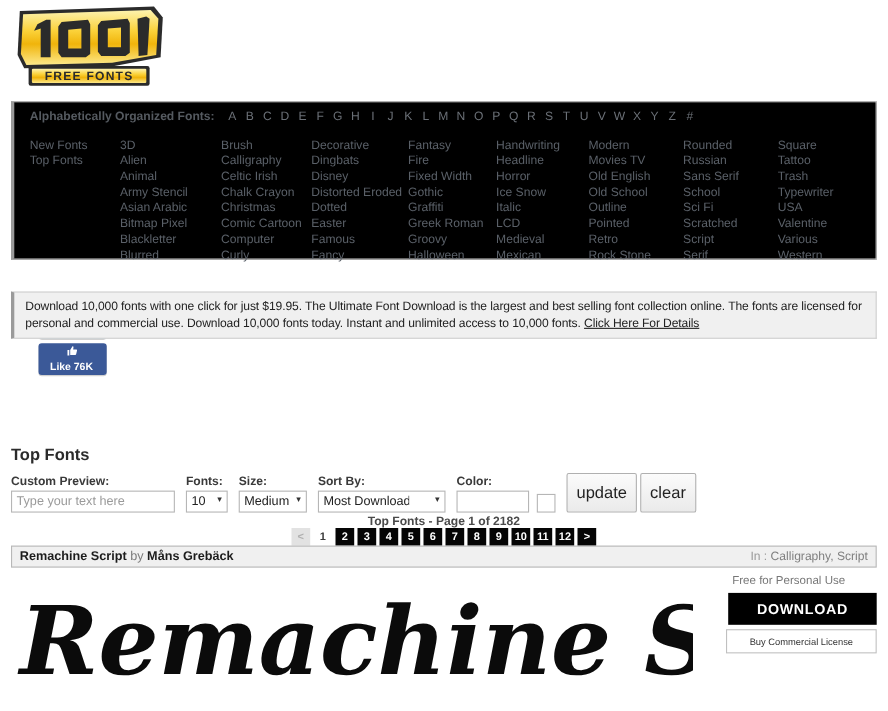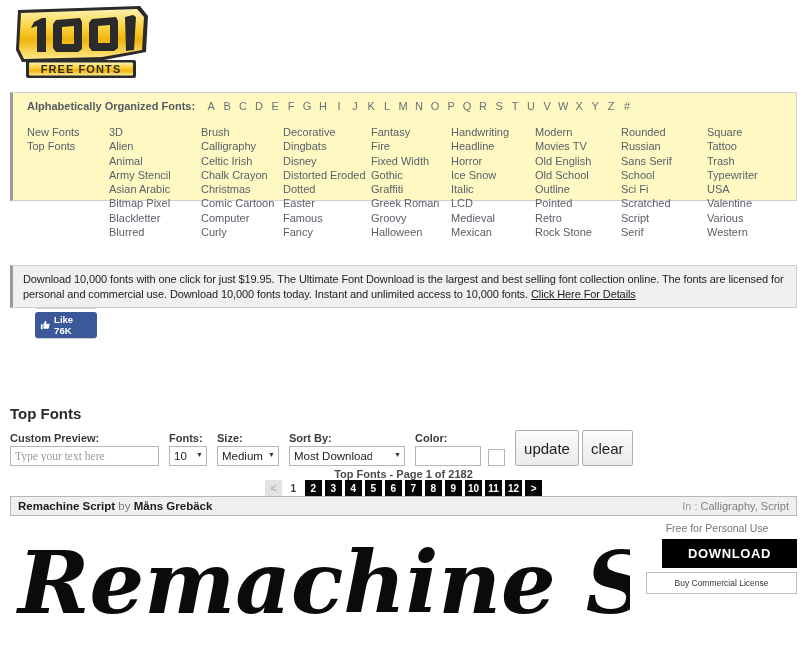--- a/index.html
+++ b/index.html
@@ -12,22 +12,22 @@
     overflow: hidden;
   }
   .page { position: relative; width: 807px; height: 646px; }
 
   
   .logo-wrap { position: absolute; left: 12px; top: 4px; width: 140px; height: 78px; }
   .logo-svg { display: block; }
 
   
   .cat-panel {
-    position: absolute; left: 10px; top: 92px; width: 787px; height: 109px;
-    background: #fef9c3;
+    position: absolute; left: 10px; top: 92px; width: 787px; height: 144px;
+    background: #000000;
     border: 1px solid #cfcfcf;
     border-left: 3px solid #9a9a9a;
   }
   .alpha-row {
     position: absolute; left: 14px; top: 7px;
     font-size: 11px; font-weight: bold; color: #555a60;
     white-space: nowrap;
   }
   .alpha-row .alpha-label { margin-right: 8px; }
   .alpha-row .alpha-letter {
@@ -55,21 +55,21 @@
 
   .social { position: absolute; left: 22px; top: 200px; }
   .btn-social {
     display: flex; align-items: center; gap: 4px;
     color: #fff; font-size: 9.5px; font-weight: bold;
     border-radius: 3px; padding: 2px 7px 2px 5px;
     margin-bottom: 4px; width: 62px; cursor: pointer;
     box-shadow: 0 1px 0 rgba(0,0,0,.18);
   }
   .btn-twitter { background: #1da1f2; }
-  .btn-facebook { background: #3b5998; }
+  .btn-facebook { background: #3b5998; flex-direction: column; }
   .btn-social svg { display: block; }
 
   
   .promo {
     position: absolute; left: 10px; top: 265px; width: 787px; height: 43px;
     background: #f0f0f0; border: 1px solid #cfcfcf; border-left: 3px solid #9a9a9a;
     padding: 6px 10px;
   }
   .promo p {
     margin: 0; font-size: 11px; font-weight: normal; color: #222;
@@ -93,21 +93,21 @@
     display: block; font-size: 11px; font-weight: bold;
     color: #3a3a3a; margin-bottom: 2px;
   }
   .inp {
     font-family: "Liberation Sans", sans-serif;
     font-size: 11.5px; color: #333;
     border: 1px solid #b6b6b6; background: #fff;
     height: 20px; padding: 0 4px;
   }
   .inp::placeholder { color: #9a9a9a; }
-  #preview-input { width: 149px; font-family: Liberation Serif, serif; }
+  #preview-input { width: 149px; }
   #color-input { width: 66px; }
   .sel {
     font-family: "Liberation Sans", sans-serif;
     font-size: 11.5px; color: #222;
     border: 1px solid #b6b6b6; background: #fff;
     height: 20px; padding: 0 2px 0 4px;
     -webkit-appearance: none; appearance: none;
     background-image: none;
   }
   .sel-wrap { position: relative; display: inline-block; }
@@ -160,21 +160,21 @@
   .font-bar-right .cats { color: #7f7f7f; }
 
   .dl-box { position: absolute; right: 10px; top: 522px; width: 160px; text-align: center; }
   .dl-note { font-size: 10.5px; color: #777; margin-bottom: 5px; }
   .dl-btn {
     display: block; width: 135px; margin: 0 0 4px auto;
     background: #000; color: #fff; font-size: 13px; font-weight: bold;
     letter-spacing: .6px; padding: 7px 0; cursor: pointer;
   }
   .lic-btn {
-    display: block; width: 151px; margin-left: auto;
+    display: block; width: 137px; margin-left: auto;
     background: #fff; color: #333; font-size: 8.5px;
     border: 1px solid #c0c0c0; padding: 5px 0; cursor: pointer;
   }
 
   .preview-area {
     position: absolute; left: 10px; top: 525px; width: 620px; height: 115px;
     overflow: hidden;
   }
   .preview-svg { display: block; }
 </style>

